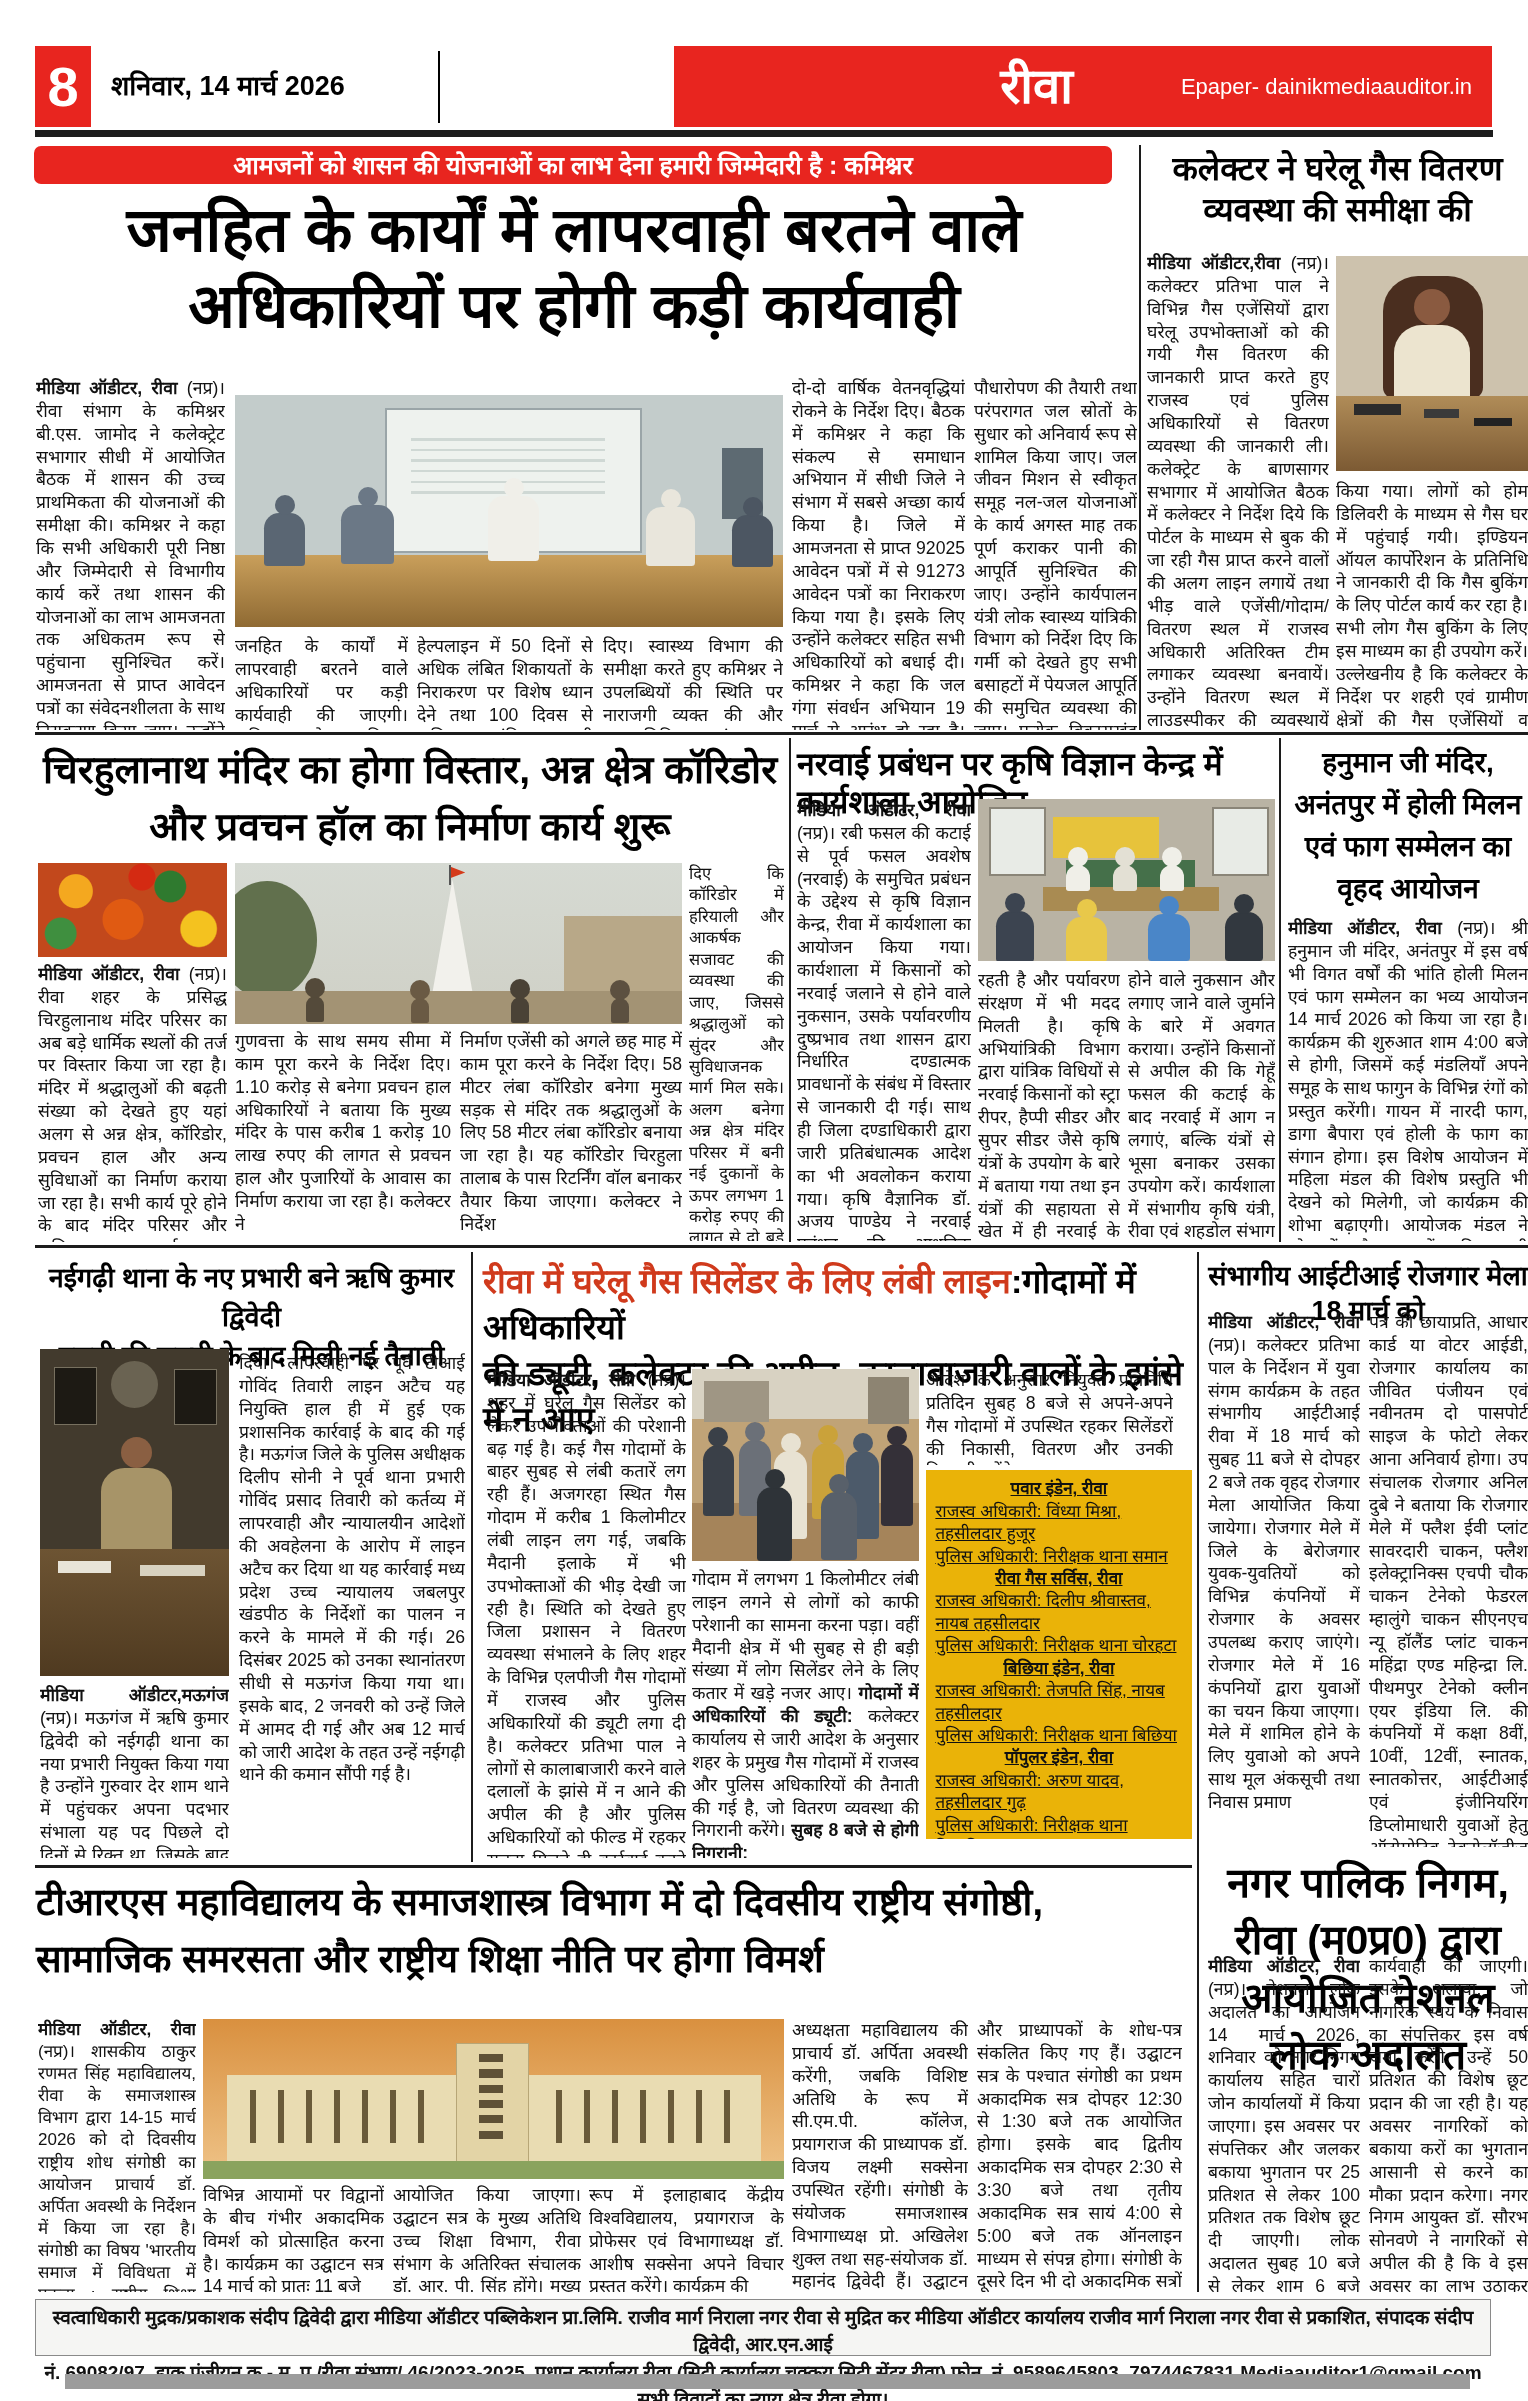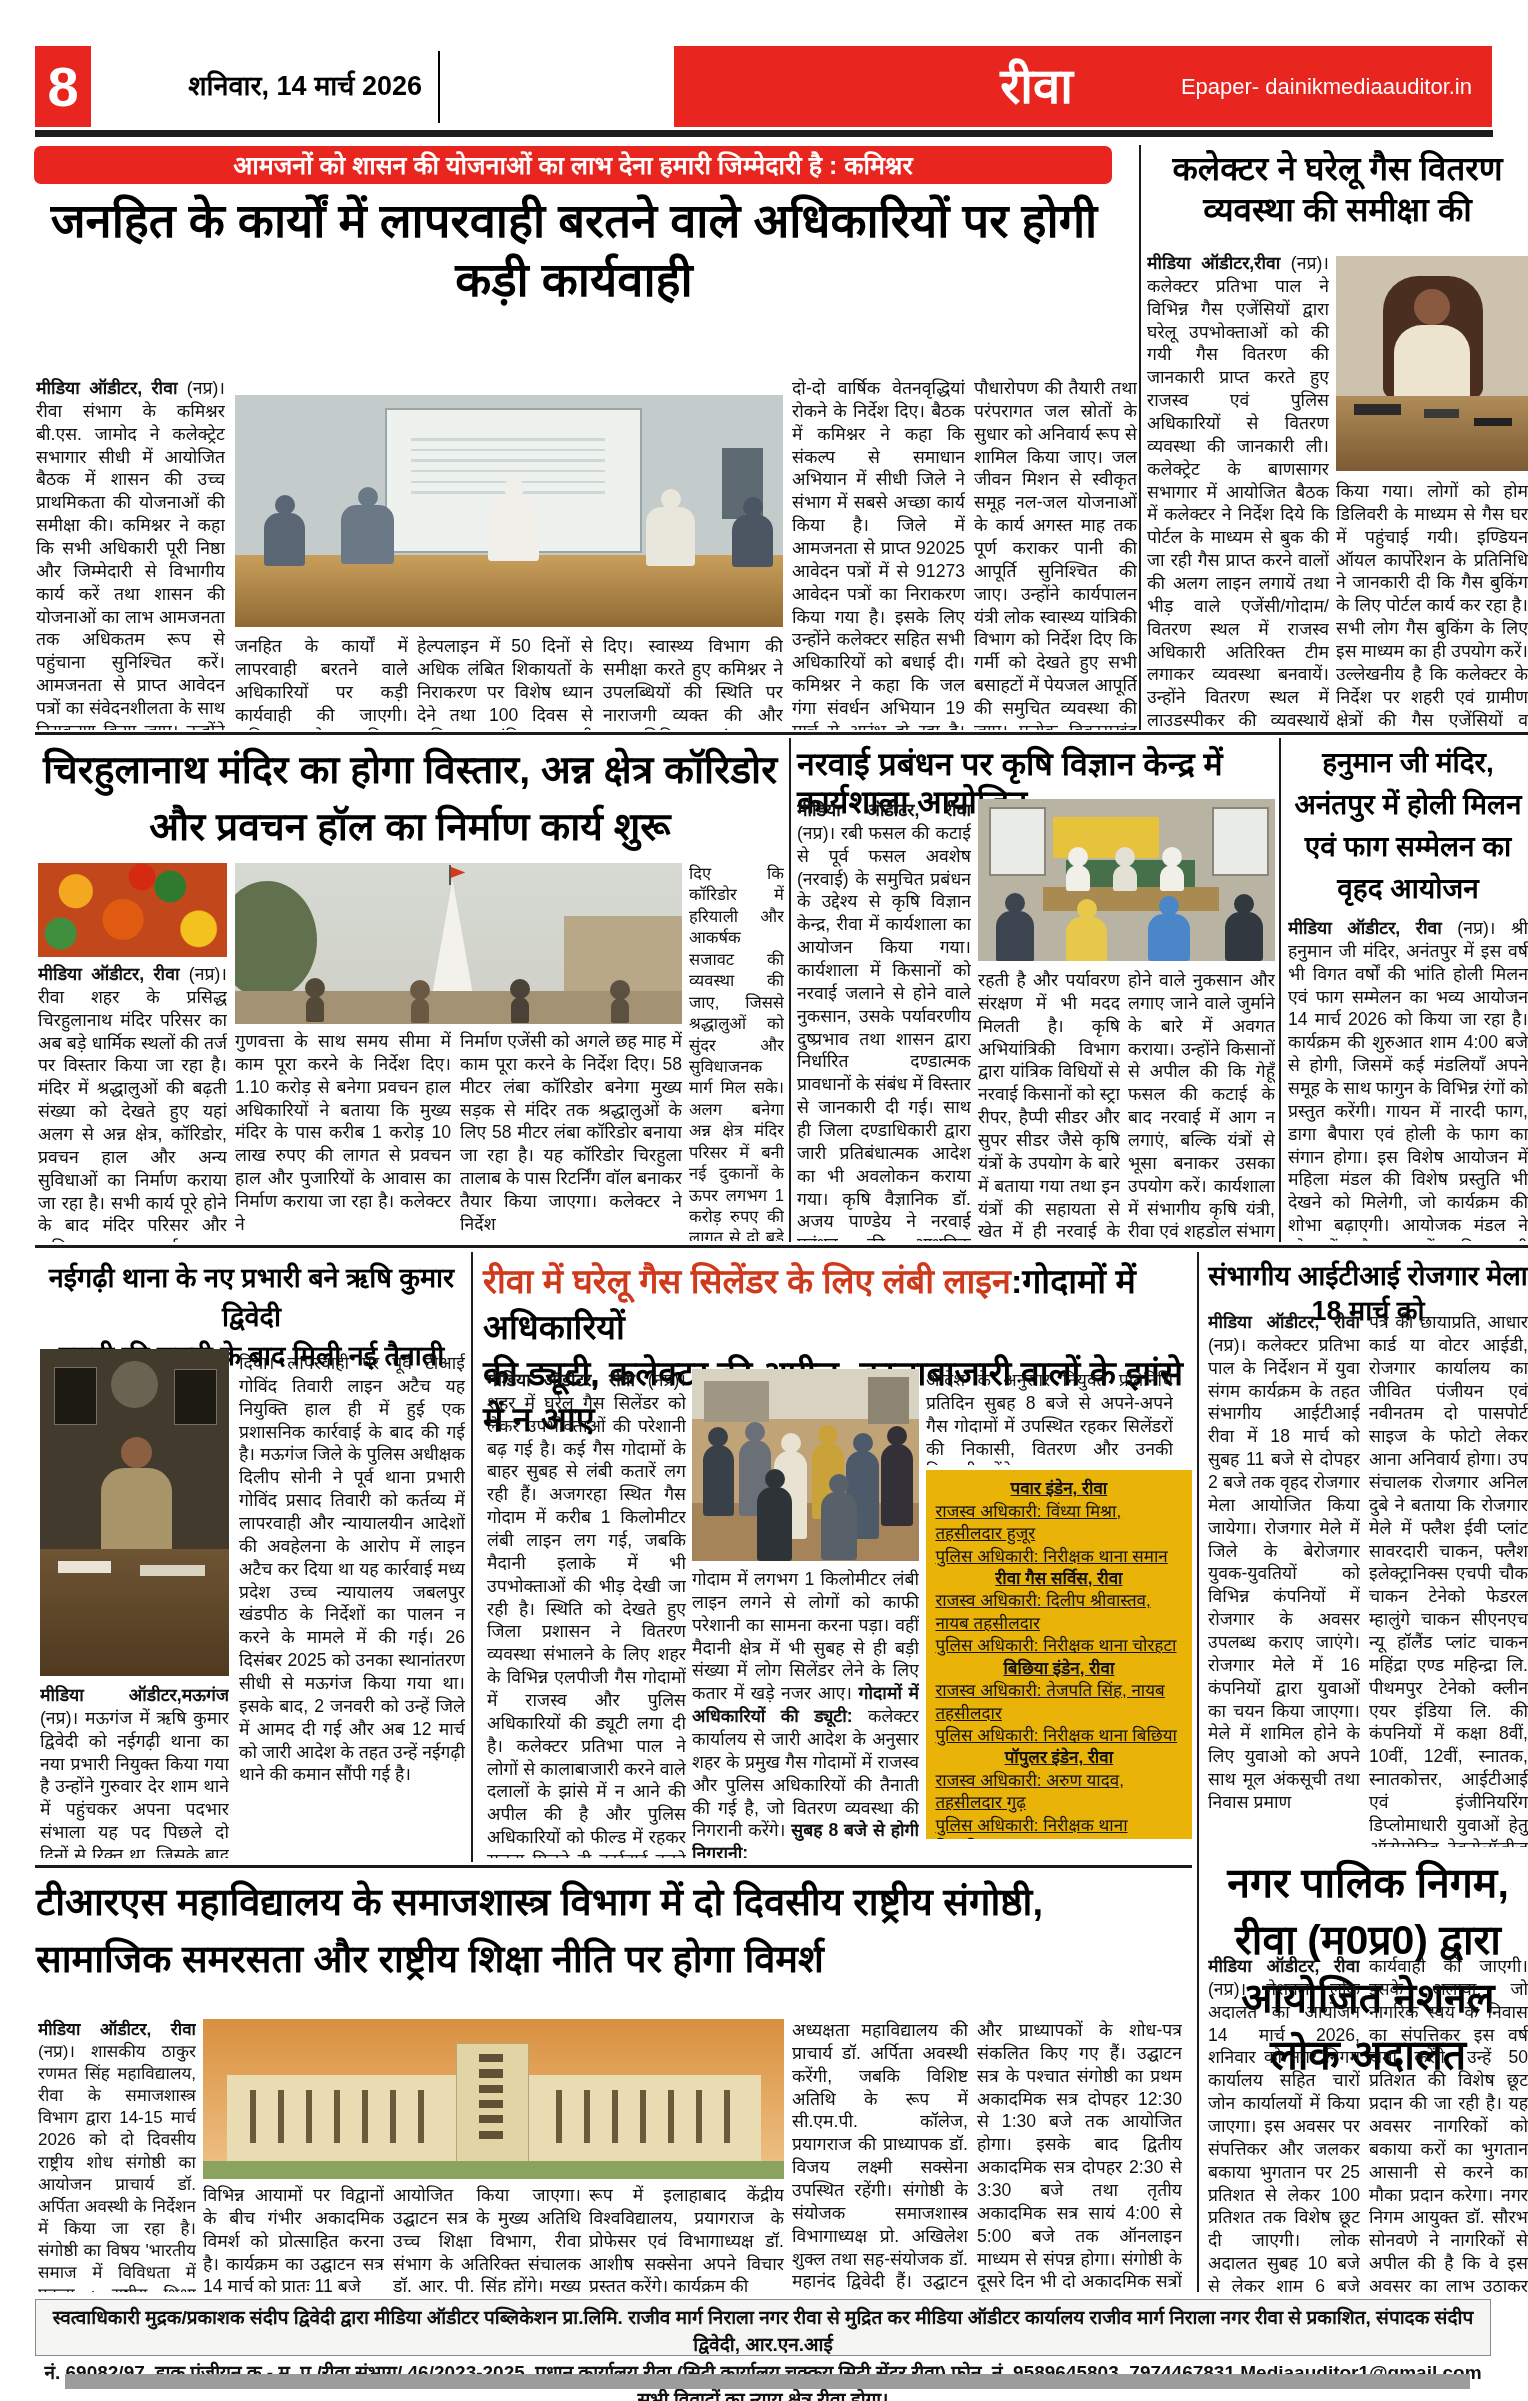--- a/index.html
+++ b/index.html
@@ -25,34 +25,34 @@
   .bluebox div{margin:0;}
   .imprint{position:absolute;background:#f5f5f3;border:1.8px solid #8a8a8a;text-align:center;font-size:19px;line-height:1.45;font-weight:bold;}
 </style>
 </head>
 <body>
 
 <div id="page">
 
   <div class="abs" style="left:35px;top:46px;width:1458px;height:81px;">
     <div class="abs redbox" style="left:0;top:0;width:56px;height:81px;font-size:56px;font-weight:bold;text-align:center;line-height:81px;"><span>8</span></div>
-    <div class="abs" style="left:76px;top:0;width:311px;height:81px;font-size:27px;font-weight:bold;line-height:81px;text-align:right;color:#000;">शनिवार, 14 मार्च 2026</div>
+    <div class="abs" style="left:76px;top:0;width:311px;height:81px;font-size:27px;font-weight:bold;line-height:81px;text-align:left;color:#000;">शनिवार, 14 मार्च 2026</div>
     <div class="abs" style="left:403px;top:4.7px;width:2.4px;height:72px;background:#000;"></div>
     <div class="abs redbox" style="left:639px;top:0;width:818px;height:81px;">
       <div class="abs" style="left:223px;top:0;width:176px;height:81px;font-size:49px;font-weight:bold;line-height:81px;text-align:right;">रीवा</div>
       <div class="abs" style="right:20px;top:0;height:81px;font-size:22px;line-height:81px;">Epaper- dainikmediaauditor.in</div>
     </div>
   </div>
   <div class="rule-h" style="left:35px;top:130px;width:1458px;height:7px;"></div>
 
   <div class="abs redbox" style="left:34px;top:146px;width:1078px;height:38px;border-radius:7px;">
     <div class="abs" style="left:0;top:0;width:100%;height:38px;font-size:25px;font-weight:bold;line-height:38px;text-align:center;">आमजनों को शासन की योजनाओं का लाभ देना हमारी जिम्मेदारी है : कमिश्नर</div>
   </div>
 
-  <div class="hl center" style="left:35px;top:192px;width:1078px;font-size:47px;line-height:1.25;">जनहित के कार्यों में लापरवाही बरतने वाले अधिकारियों पर होगी कड़ी कार्यवाही</div>
+  <div class="hl center" style="left:35px;top:192px;width:1078px;font-size:61px;line-height:1.25;">जनहित के कार्यों में लापरवाही बरतने वाले अधिकारियों पर होगी कड़ी कार्यवाही</div>
 
   <div class="col" style="left:36px;top:377px;width:189px;height:353px;">
     <p><span class="byline">मीडिया ऑडीटर, रीवा</span> <span>(नप्र)। रीवा संभाग के कमिश्नर बी.एस. जामोद ने कलेक्ट्रेट सभागार सीधी में आयोजित बैठक में शासन की उच्च प्राथमिकता की योजनाओं की समीक्षा की। कमिश्नर ने कहा कि सभी अधिकारी पूरी निष्ठा और जिम्मेदारी से विभागीय कार्य करें तथा शासन की योजनाओं का लाभ आमजनता तक अधिकतम रूप से पहुंचाना सुनिश्चित करें। आमजनता से प्राप्त आवेदन पत्रों का संवेदनशीलता के साथ निराकरण किया जाए। उन्होंने कहा कि आमजनों को शासन की योजनाओं का लाभ देना हम सभी की जिम्मेदारी है तथा</span></p>
   </div>
 
   <div class="photo" style="left:235px;top:395px;width:548px;height:232px;background:#c3cccb;">
     <div class="abs" style="left:150px;top:13px;width:253px;height:141px;background:#eef2ee;border:2.9px solid #9aa5a8;"></div>
     <div class="abs" style="left:176px;top:35px;width:194px;height:71px;background:repeating-linear-gradient(#eef2ee 0 8.2px,#cfd8d4 8.2px 10.6px);"></div>
     <div class="abs" style="left:487px;top:53px;width:41px;height:71px;background:#5d6a72;"></div>
     <div class="abs" style="left:0;top:160px;width:548px;height:72px;background:linear-gradient(#c99f5b,#8f6a33);"></div>

